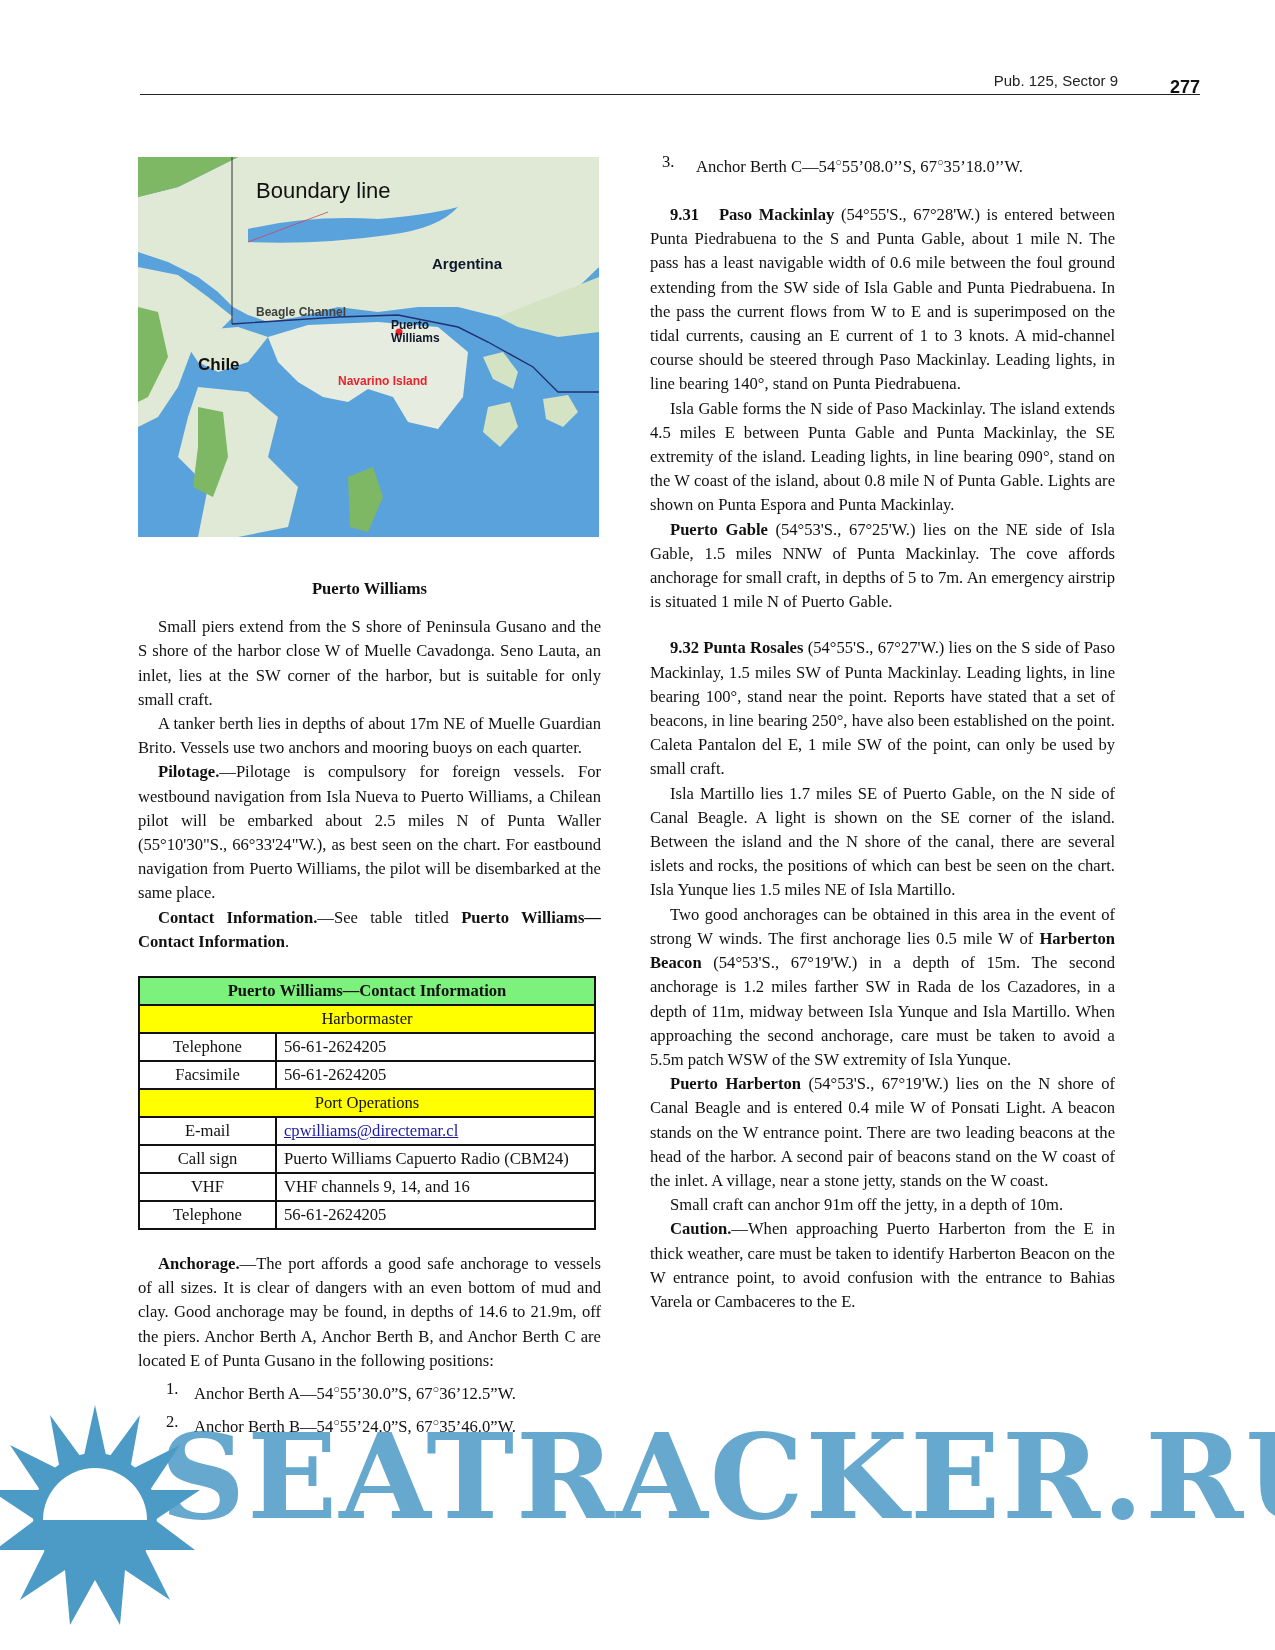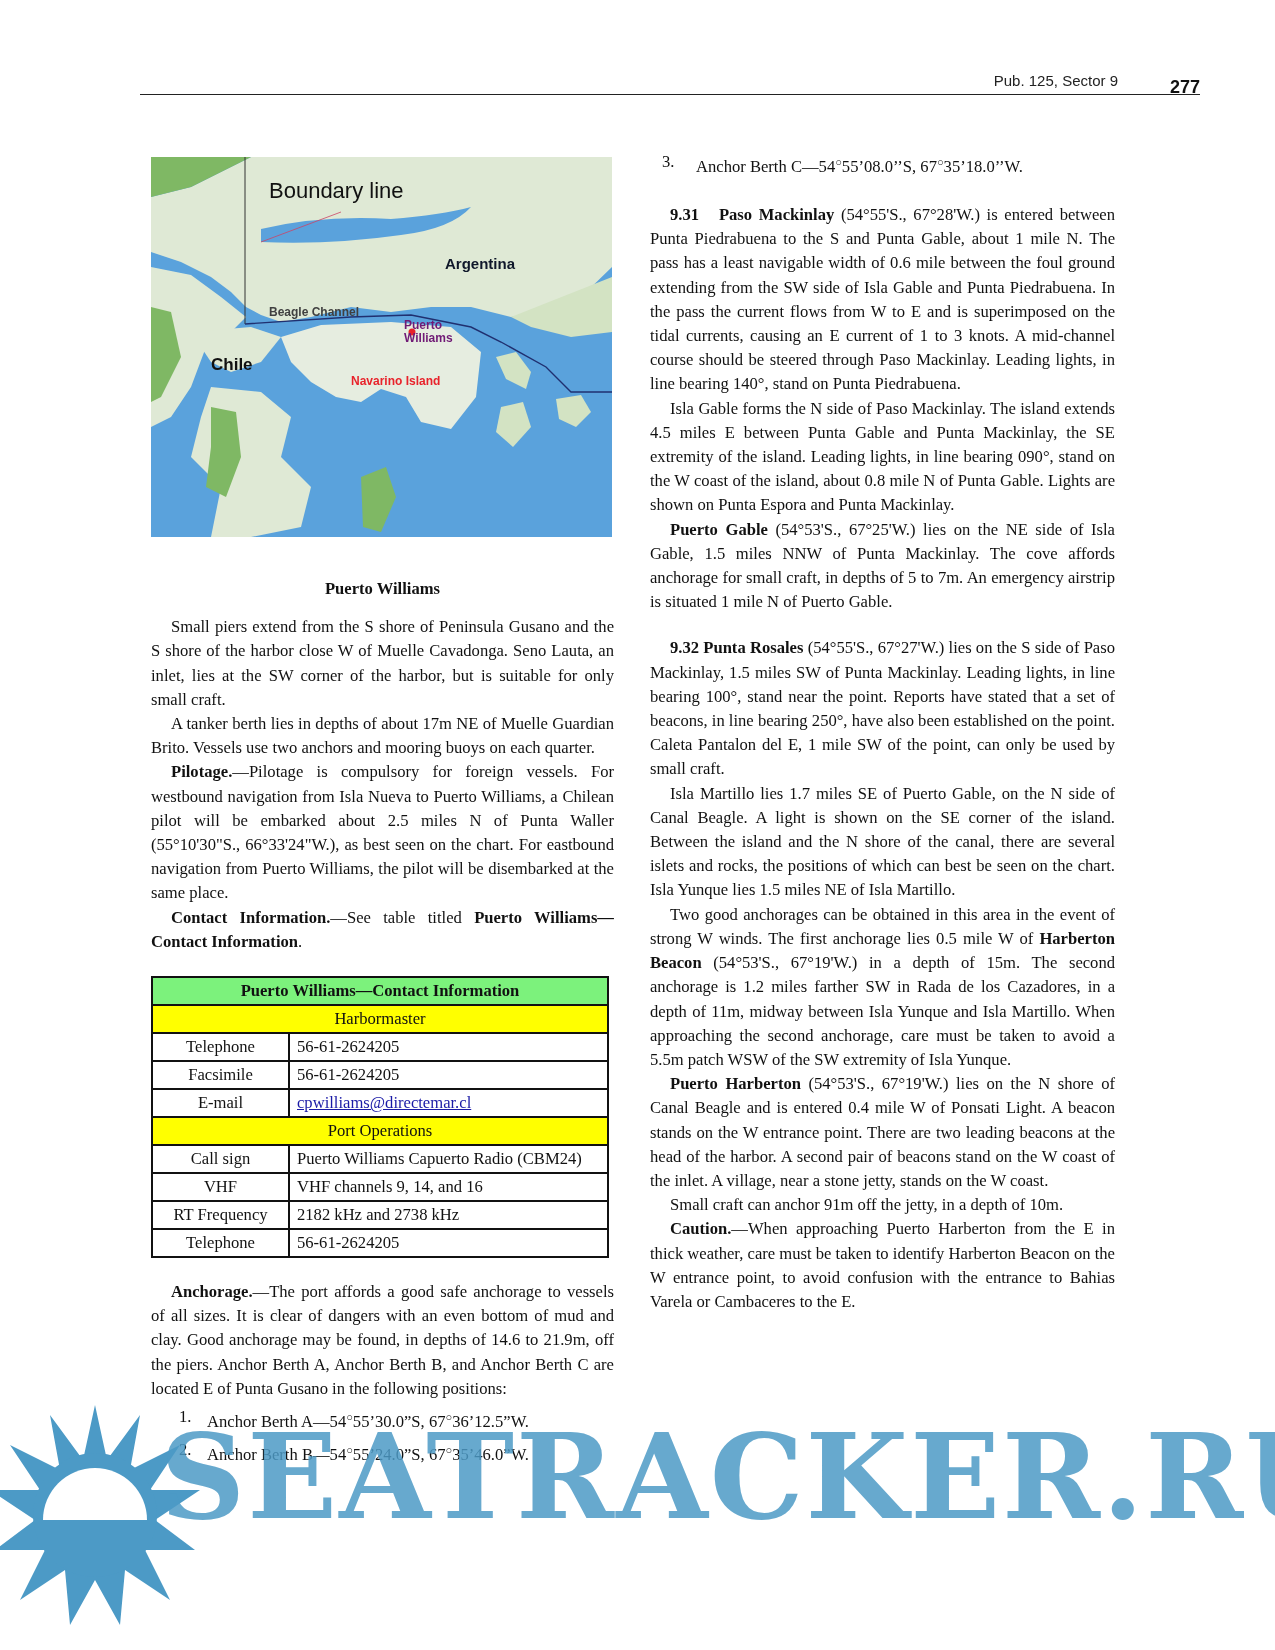--- a/index.html
+++ b/index.html
@@ -14,37 +14,37 @@
   }
   .header .pub {
     position: absolute; right: 82px; top: 4px;
     font-family: "Liberation Sans", "DejaVu Sans", sans-serif; font-size: 15px; color: #222;
   }
   .header .pageno {
     position: absolute; right: 0px; top: 9px;
     font-family: "Liberation Sans", "DejaVu Sans", sans-serif; font-size: 18px; font-weight: bold; color: #111;
   }
   .col { position: absolute; font-size: 16.6px; line-height: 24.2px; text-align: justify; }
-  .col-left { left: 151px; top: 157px; width: 463px; }
+  .col-left { left: 138px; top: 157px; width: 463px; }
   .col-right { left: 650px; top: 146px; width: 465px; }
   p { margin: 0; text-indent: 20px; }
   b { font-weight: bold; }
 
   
   .map {
     position: relative; width: 461px; height: 380px; overflow: hidden;
     background: #5aa2dc;
   }
   .map svg { position: absolute; left: 0; top: 0; }
   .map .lbl { position: absolute; font-family: "Liberation Sans","DejaVu Sans",sans-serif; }
   .map .lbl-boundary { left: 118px; top: 22px; font-size: 22px; color: #111; }
   .map .lbl-arg { left: 294px; top: 95px; font-size: 15px; font-weight: bold; color: #0f172a; }
   .map .lbl-chile { left: 60px; top: 196px; font-size: 17px; font-weight: bold; color: #111; }
   .map .lbl-beagle { left: 118px; top: 143px; font-size: 12px; font-weight: bold; color: #404040; }
-  .map .lbl-pw { left: 253px; top: 162px; font-size: 12px; font-weight: bold; color: #701a75; line-height: 13px; }
+  .map .lbl-pw { left: 253px; top: 162px; font-size: 12px; font-weight: bold; color: #0f172a; line-height: 13px; }
   .map .lbl-nav { left: 200px; top: 212px; font-size: 12px; font-weight: bold; color: #e8232b; }
 
   .fig-caption { text-align: center; font-weight: bold; margin-top: 40px; margin-bottom: 14px; text-indent: 0; }
 
   table.contact {
     border-collapse: collapse; width: 458px; margin-top: 22px; margin-bottom: 22px;
     font-size: 16.6px; line-height: 20px;
   }
   table.contact td { border: 2px solid #111; padding: 3px 7px; vertical-align: middle; text-align: left; }
   table.contact td.title { background: #7cf27c; text-align: center; font-weight: bold; }
@@ -134,37 +134,33 @@
         </tr>
     <tr>
           <td class="k">Telephone</td>
           <td>56-61-2624205</td>
         </tr>
     <tr>
           <td class="k">Facsimile</td>
           <td>56-61-2624205</td>
         </tr>
     <tr>
+          <td colspan="2" class="section">Port Operations</td>
+        </tr>
+    <tr>
           <td class="k">E-mail</td>
           <td><a>cpwilliams@directemar.cl</a></td>
-        </tr>
-    <tr>
-          <td colspan="2" class="section">Port Operations</td>
         </tr>
     <tr>
           <td class="k">Call sign</td>
           <td>Puerto Williams Capuerto Radio (CBM24)</td>
         </tr>
     <tr>
           <td class="k">VHF</td>
           <td>VHF channels 9, 14, and 16</td>
-        </tr>
-    <tr>
-          <td class="k">RT Frequency</td>
-          <td>2182 kHz and 2738 kHz</td>
         </tr>
     <tr>
           <td class="k">Telephone</td>
           <td>56-61-2624205</td>
         </tr>
   </tbody>
     </table>
 
   <p><b>Anchorage.</b><span>—The port affords a good safe anchorage to vessels of all sizes. It is clear of dangers with an even bottom of mud and clay. Good anchorage may be found, in depths of 14.6 to 21.9m, off the piers. Anchor Berth A, Anchor Berth B, and Anchor Berth C are located E of Punta Gusano in the following positions:</span></p>
   <ol class="berths">

